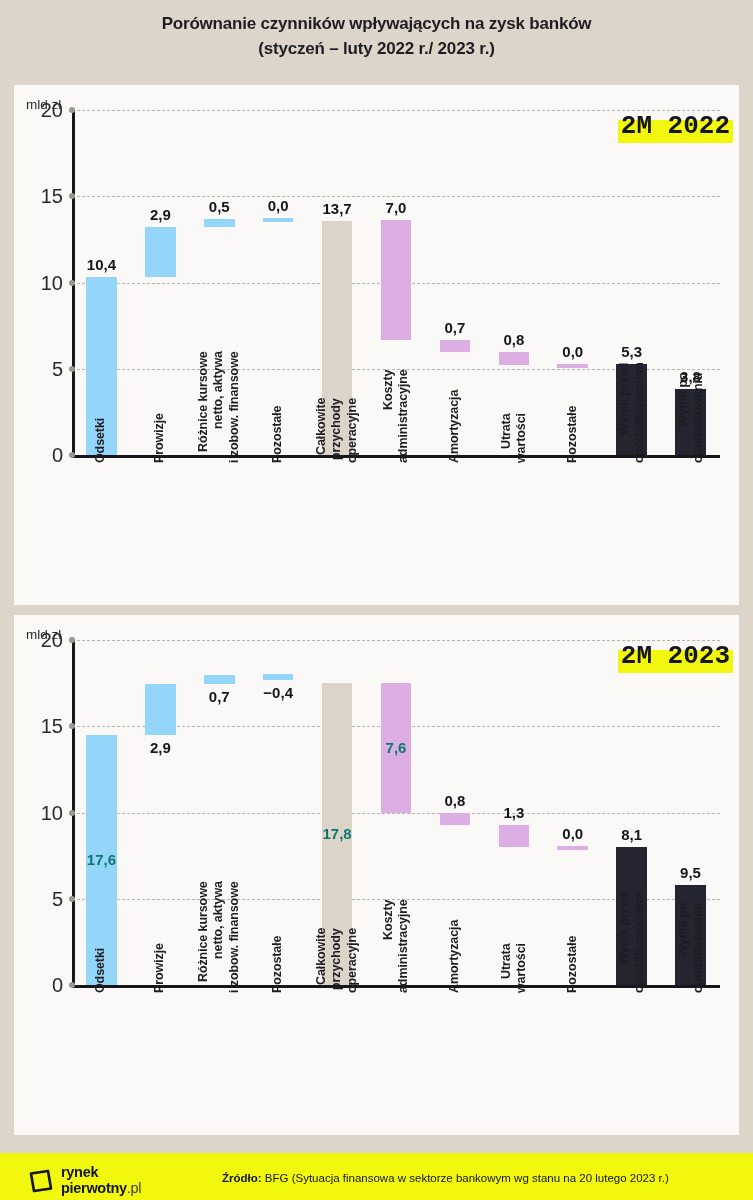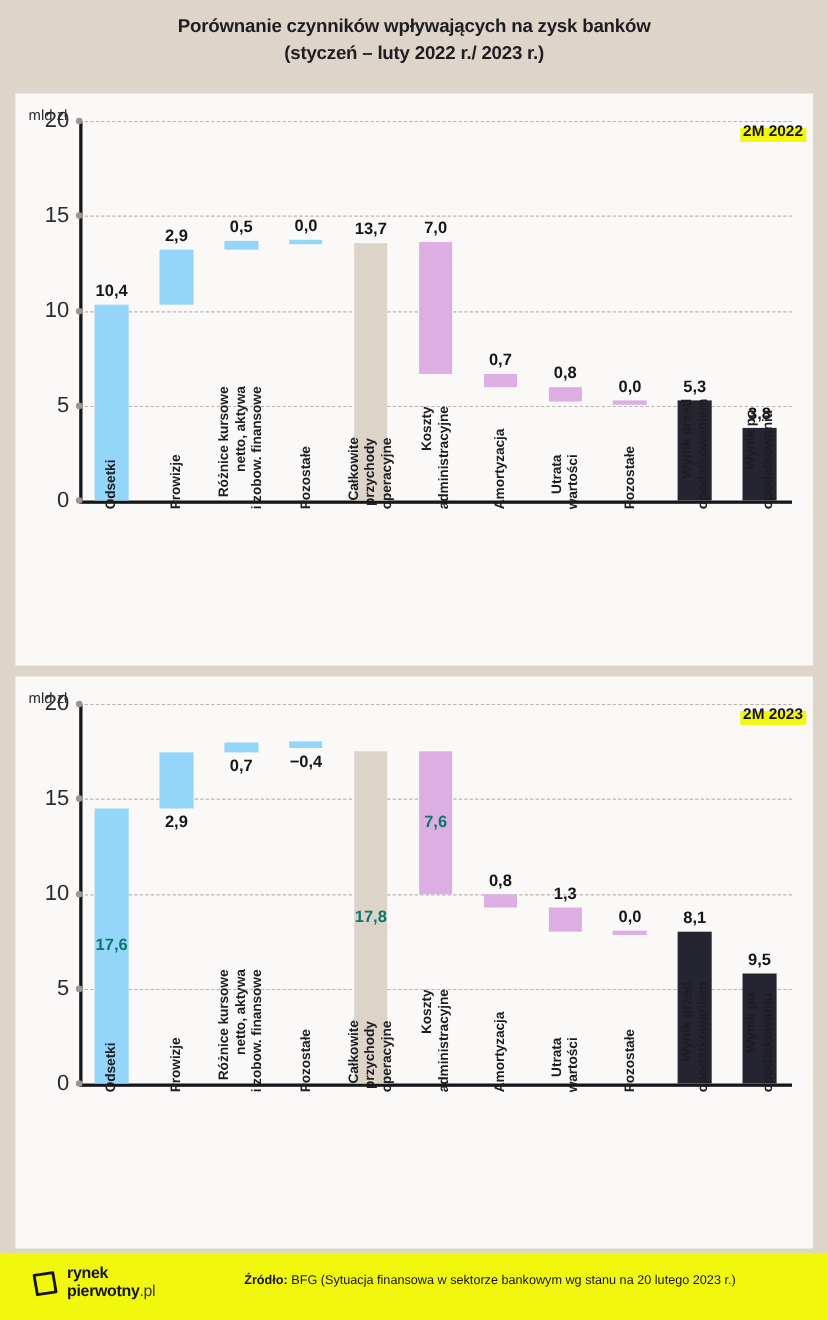--- a/index.html
+++ b/index.html
@@ -62,24 +62,25 @@
   .ytick-dot{
     position:absolute;left:-3px;width:6px;height:6px;border-radius:50%;
     background:#9b978f;transform:translateY(-50%);
   }
   .unit{
     position:absolute;left:12px;top:12px;
     font-size:13.5px;color:#2a2a2f;
   }
   .period-badge{
     position:absolute;right:6px;top:26px;
-    font-size:14px;font-weight:bold;color:#15151a;
+    font-size:26px;font-weight:bold;color:#15151a;
     background:linear-gradient(to top,#f2f80d 0,#f2f80d 72%,rgba(0,0,0,0) 72%);
     padding:0 3px 2px 3px;
     letter-spacing:0px;
+    font-family:Liberation Mono, monospace;
   }
 
   
   .bar{position:absolute;}
   .bar-label{
     position:absolute;
     font-size:15px;font-weight:bold;color:#15151a;
     white-space:nowrap;
     transform:translateX(-50%);
   }
@@ -96,21 +97,21 @@
     transform:translateX(-50%) rotate(180deg);
     transform-origin:center top;
     font-size:12.5px;font-weight:bold;color:#1d1d22;
     line-height:1.22;
     text-align:right;
     letter-spacing:-0.1px;
   }
 
   
   .footer{
-    position:absolute;left:0;bottom:0;width:753px;height:61px;
+    position:absolute;left:0;bottom:0;width:753px;height:47px;
     background:#f2f80d;
   }
   .logo{
     position:absolute;left:28px;top:12px;display:flex;align-items:center;gap:7px;
   }
   .logo-mark{width:26px;height:26px;}
   .logo-text{
     font-size:14.5px;font-weight:bold;color:#15151a;line-height:1.08;
     letter-spacing:-0.3px;
   }

